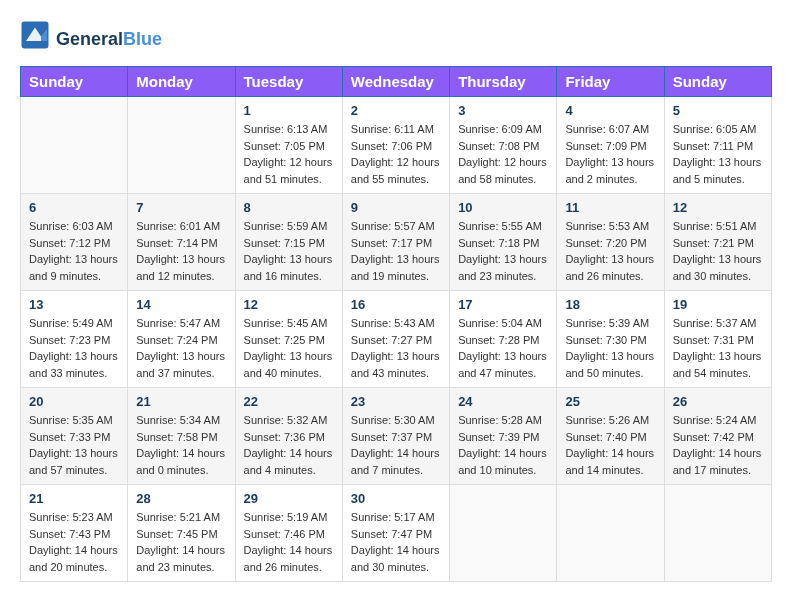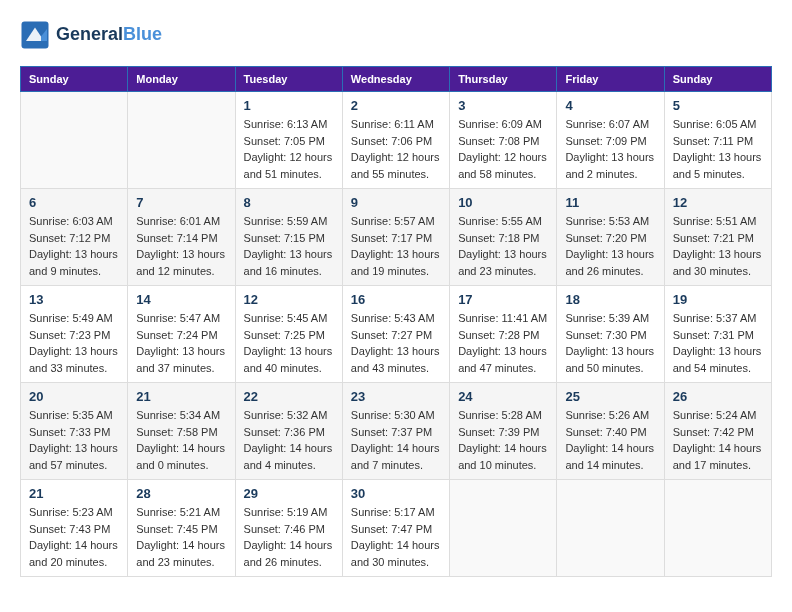--- a/index.html
+++ b/index.html
@@ -11,21 +11,21 @@
       padding: 20px;
     }
     .header {
       display: flex;
       justify-content: space-between;
       align-items: flex-start;
       margin-bottom: 16px;
     }
     .logo {
       display: flex;
-      align-items: center;
+      align-items: flex-end;
       gap: 6px;
     }
     .logo-text {
       font-size: 18px;
       font-weight: bold;
       color: #1a3a5c;
       line-height: 1.1;
     }
     .logo-text span {
       color: #4a90d9;
@@ -45,25 +45,25 @@
     .subtitle {
       font-size: 16px;
       color: #444;
     }
     .calendar {
       width: 100%;
       border-collapse: collapse;
       border: 1px solid #ccc;
     }
     .calendar th {
-      background: #4c1d95;
+      background: #8b5cf6;
       color: #fff;
       text-align: left;
       padding: 6px 8px;
-      font-size: 11px;
+      font-size: 15px;
       border: 1px solid #2a6db5;
     }
     .calendar td {
       vertical-align: top;
       padding: 6px 8px;
       border: 1px solid #ddd;
       width: calc(100% / 7);
       min-height: 80px;
       font-size: 11px;
       color: #333;
@@ -225,21 +225,21 @@
           <div class="day-info">Daylight: 13 hours and 40 minutes.</div>
         </td>
         <td>
           <span class="day-num">16</span>
           <div class="day-info">Sunrise: 5:43 AM</div>
           <div class="day-info">Sunset: 7:27 PM</div>
           <div class="day-info">Daylight: 13 hours and 43 minutes.</div>
         </td>
         <td>
           <span class="day-num">17</span>
-          <div class="day-info">Sunrise: 11:41 AM</div>
+          <div class="day-info">Sunrise: 5:04 AM</div>
           <div class="day-info">Sunset: 7:28 PM</div>
           <div class="day-info">Daylight: 13 hours and 47 minutes.</div>
         </td>
         <td>
           <span class="day-num">18</span>
           <div class="day-info">Sunrise: 5:39 AM</div>
           <div class="day-info">Sunset: 7:30 PM</div>
           <div class="day-info">Daylight: 13 hours and 50 minutes.</div>
         </td>
         <td>

